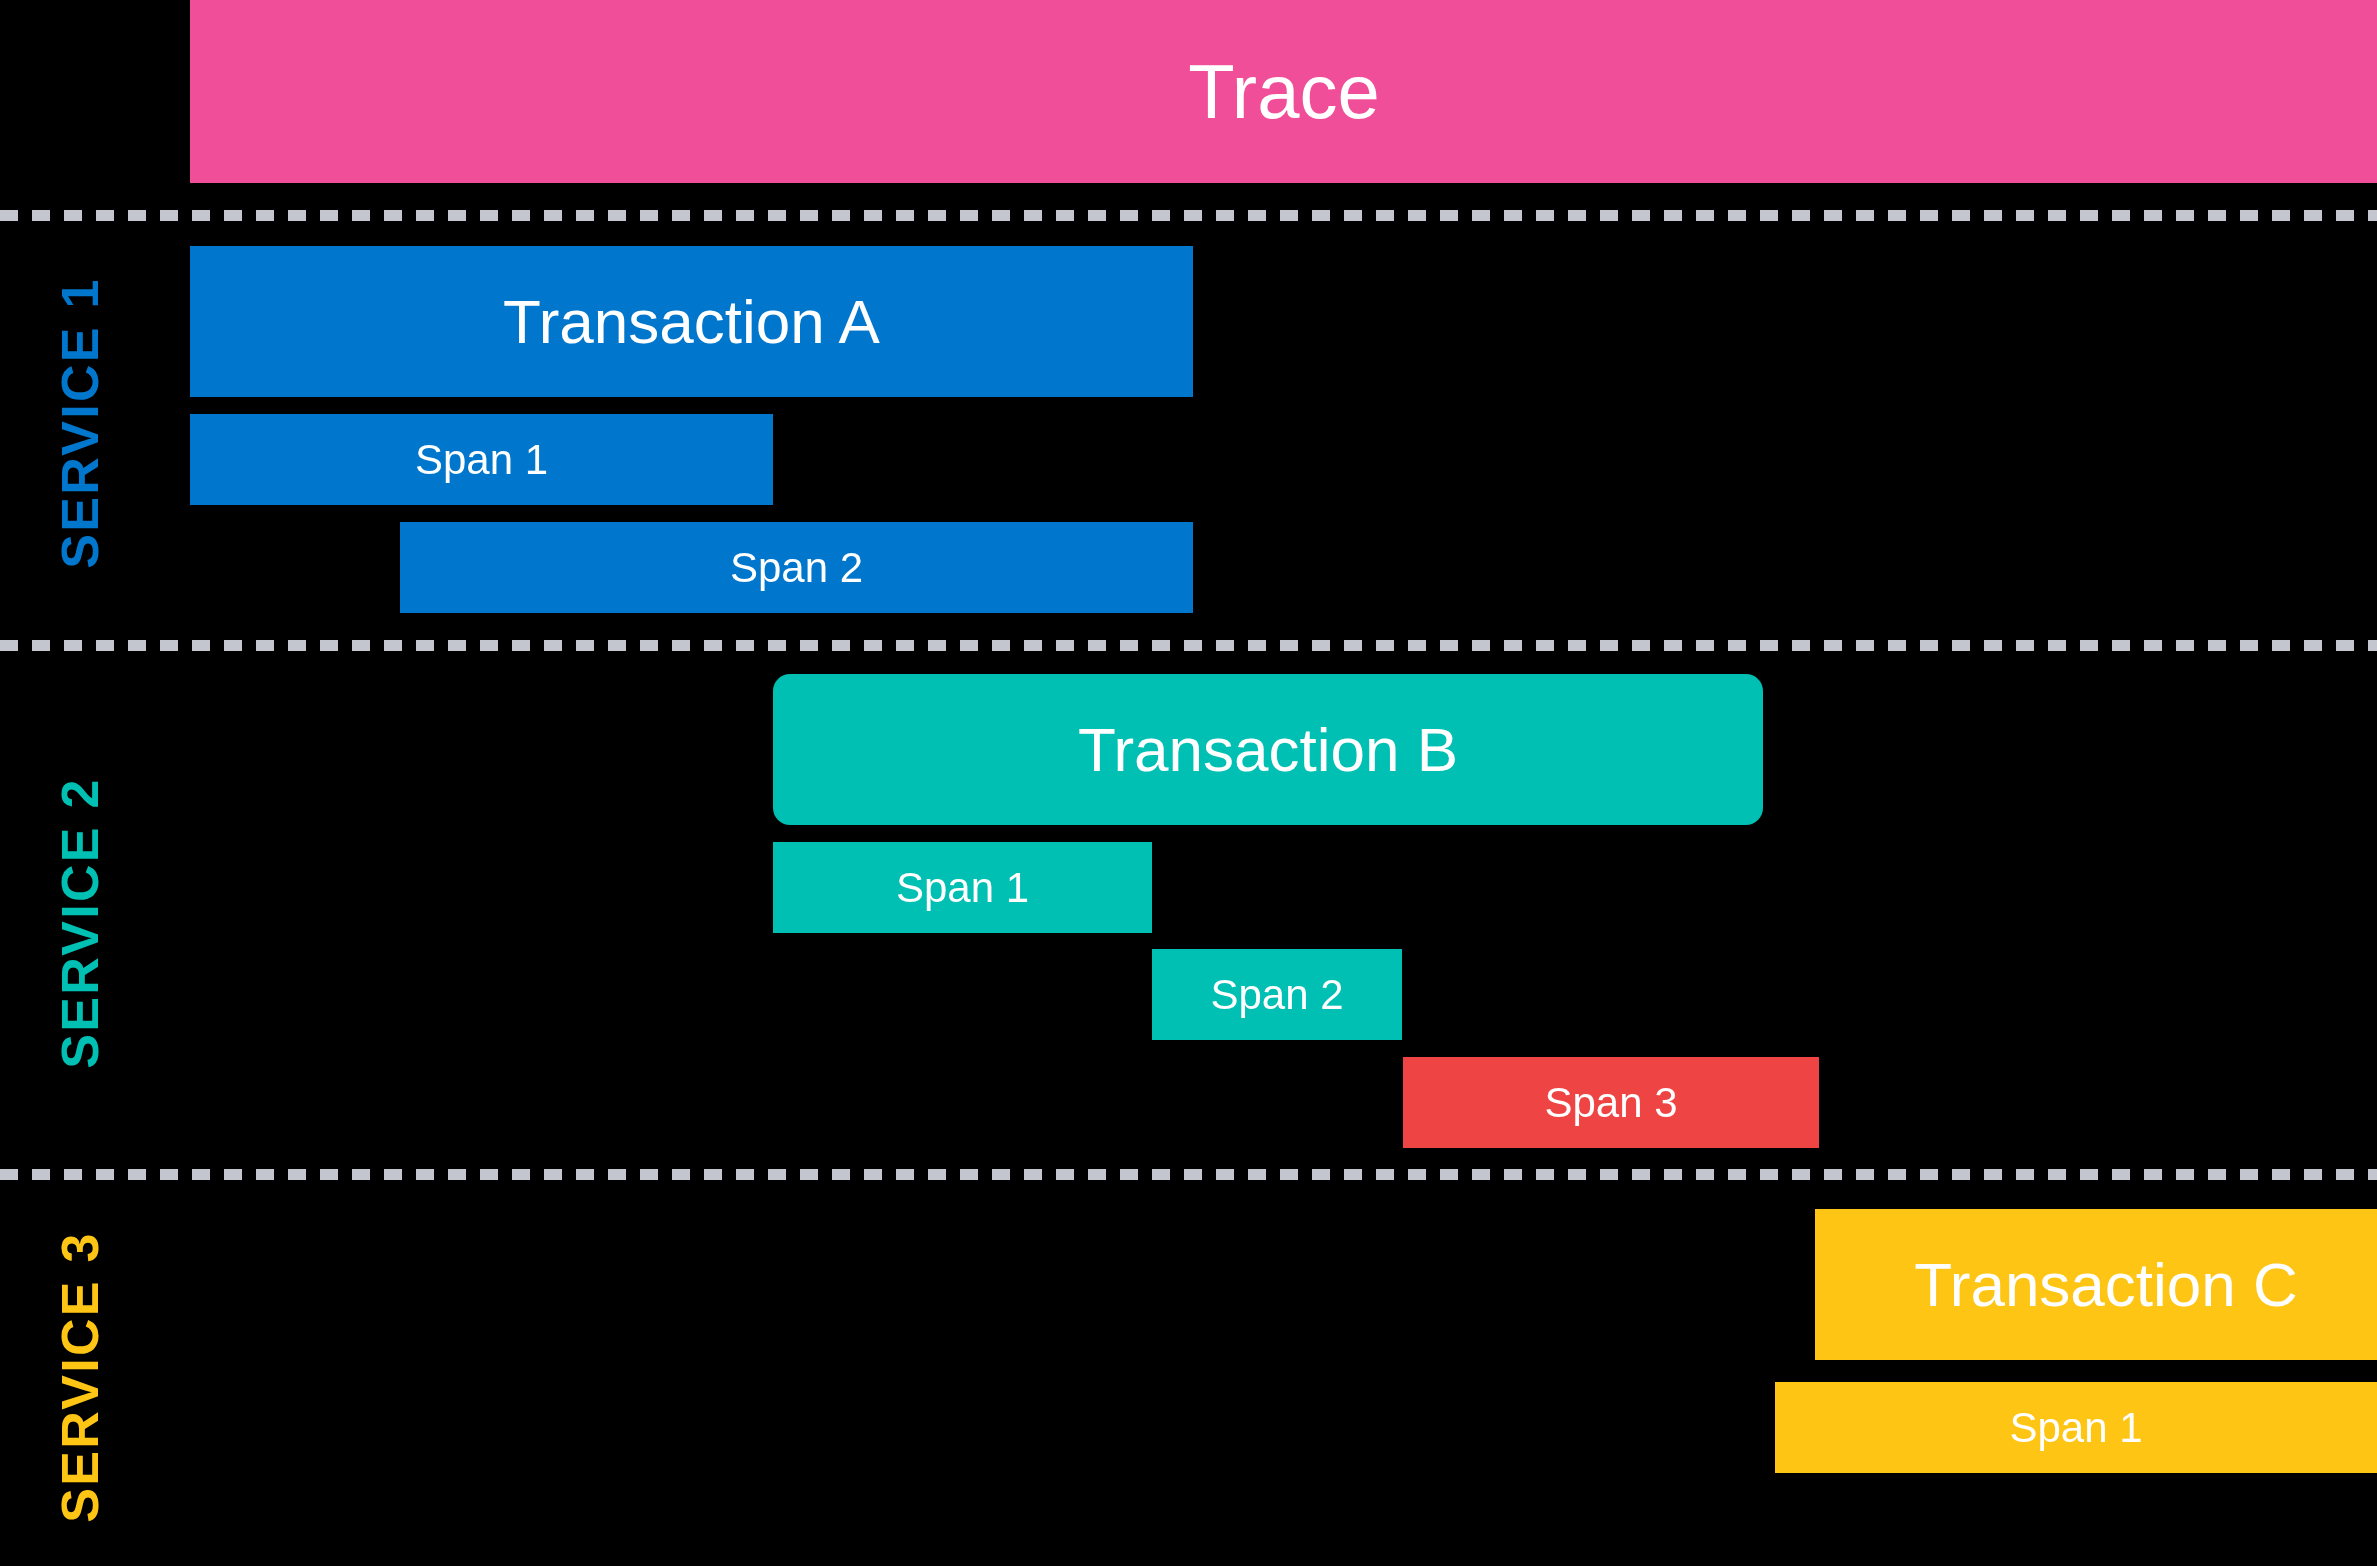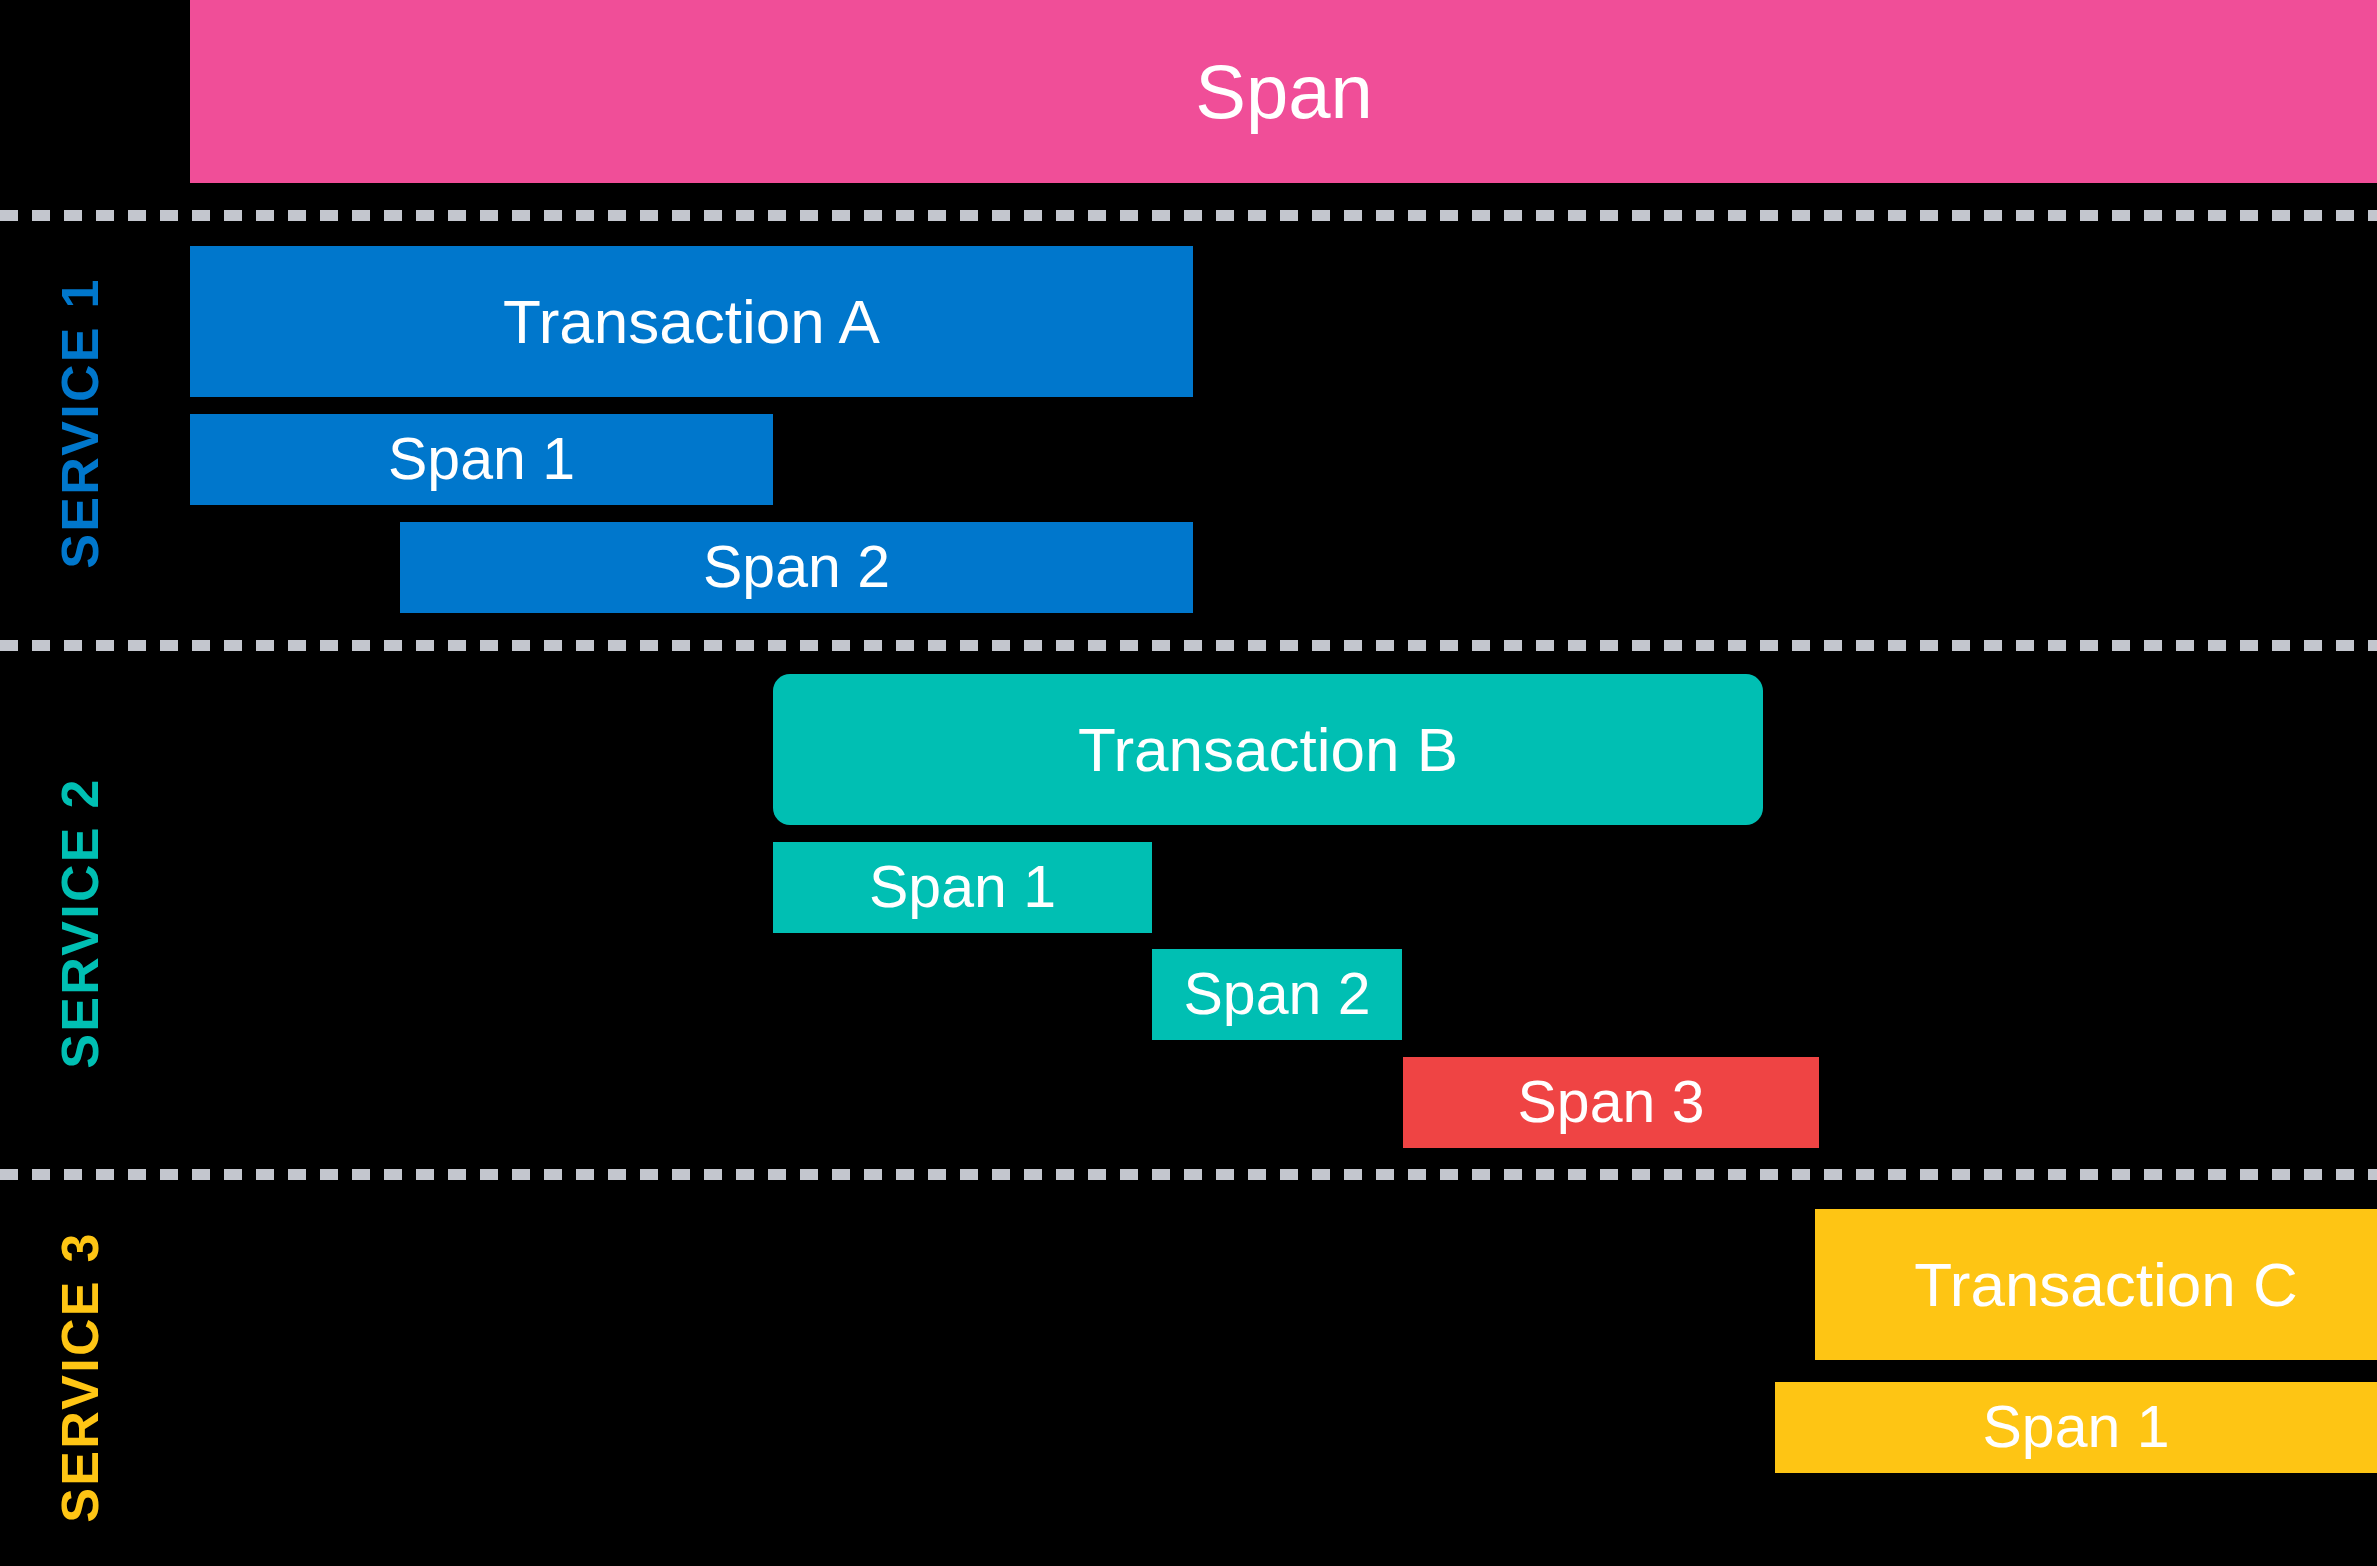--- a/index.html
+++ b/index.html
@@ -36,21 +36,21 @@
     line-height: 1;
   }
 
   .bar.trace        { background: #F04E98; }
   .bar.svc1         { background: #0077CC; }
   .bar.svc2         { background: #00BFB3; }
   .bar.svc3         { background: #FEC514; }
 
   .bar.transaction .bar-label { font-size: 62px; font-weight: 400; }
   .bar.trace .bar-label       { font-size: 76px; font-weight: 400; }
-  .bar.span .bar-label        { font-size: 59px; font-weight: 400; }
+  .bar.span .bar-label        { font-size: 42px; font-weight: 400; }
 
   
   .divider {
     position: absolute;
     left: 0;
     width: 100%;
     height: 10.7px;
     background-image: repeating-linear-gradient(
       to right,
       #C3C6CE 0px,
@@ -74,21 +74,21 @@
   }
   .svc-label.c1 { color: #0077CC; }
   .svc-label.c2 { color: #00BFB3; }
   .svc-label.c3 { color: #FEC514; }
 </style>
 </head>
 <body>
 
 <div id="diagram" style="width: 2377px; height: 1566px; background: rgb(0, 0, 0);">
     <div class="bar trace" style="left: 190px; top: 0px; width: 2188px; height: 183px; background: rgb(240, 78, 152);">
-      <span class="bar-label">Span</span>
+      <span class="bar-label">Trace</span>
     </div>
     <div class="divider" style="top: 210px;"></div>
     <div class="divider" style="top: 640px;"></div>
     <div class="divider" style="top: 1169px;"></div>
     <div class="svc-label c1" style="color: rgb(0, 119, 204); left: -69px; top: 390px; width: 297px; height: 66px; line-height: 66px;">SERVICE 1</div>
     <div class="bar transaction svc1" style="left: 190px; top: 246px; width: 1003px; height: 151px; background: rgb(0, 119, 204);">
       <span class="bar-label">Transaction A</span>
     </div>
     <div class="bar span svc1" style="left: 190px; top: 414px; width: 583px; height: 91px; background: rgb(0, 119, 204);">
       <span class="bar-label">Span 1</span>

